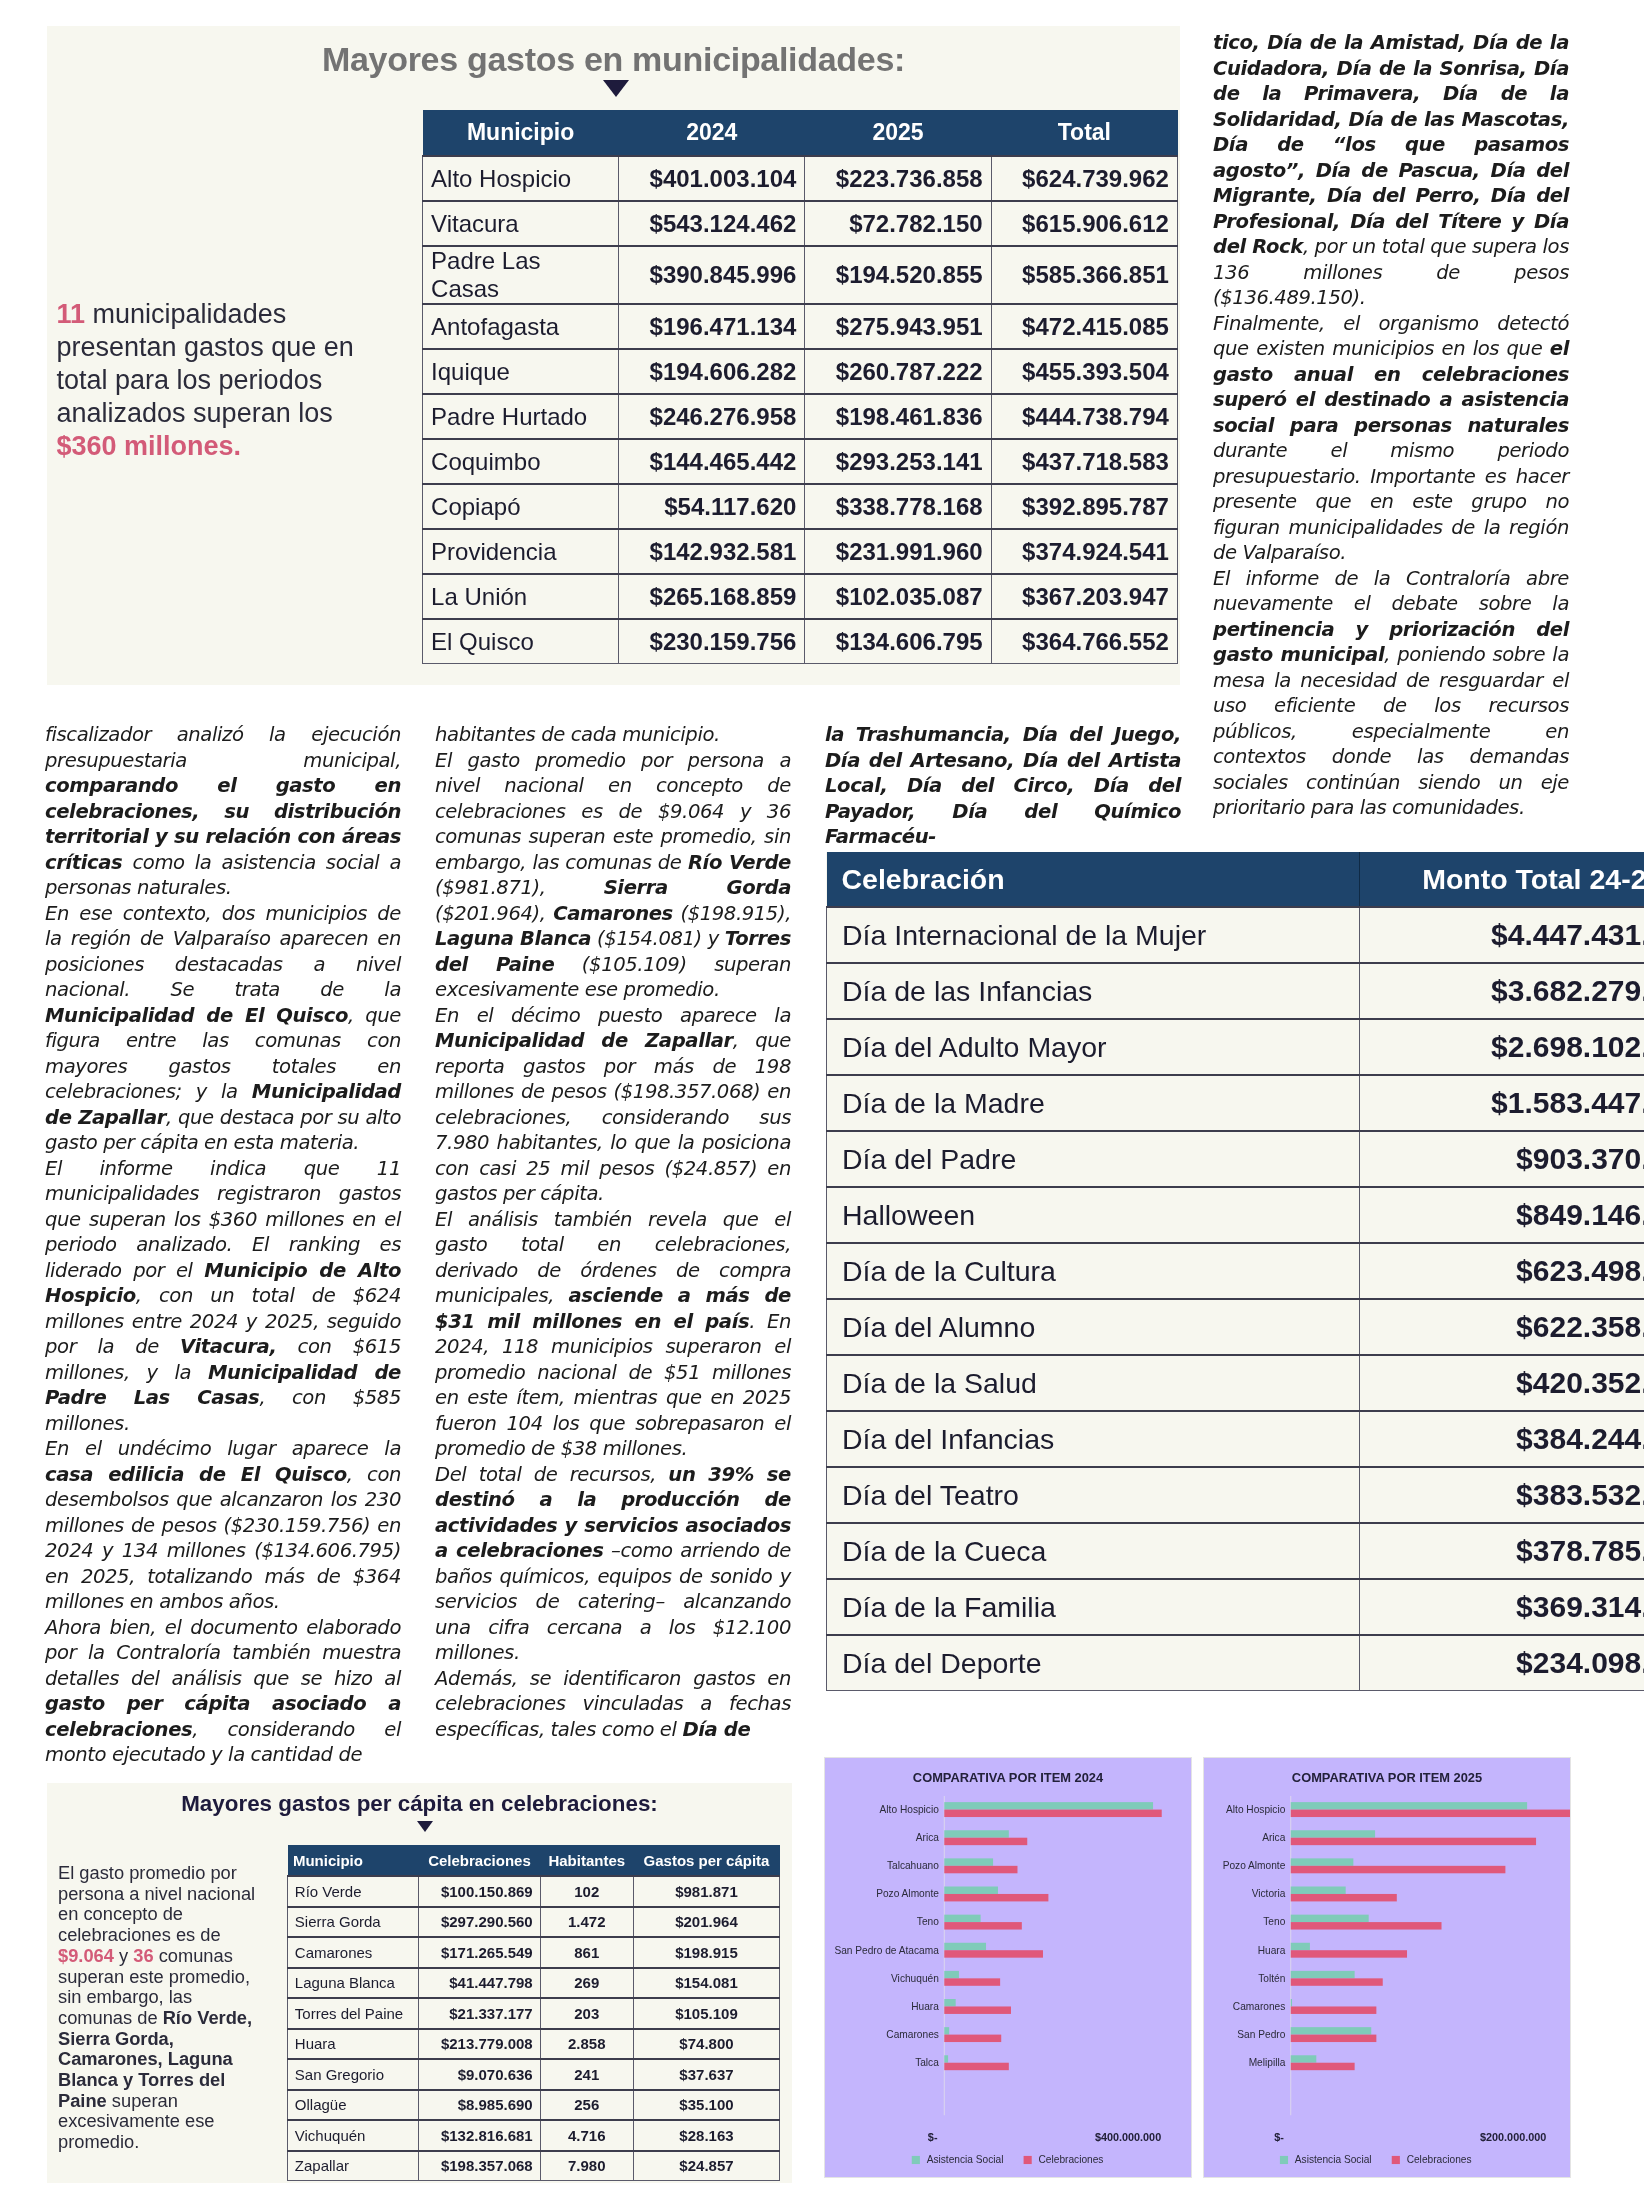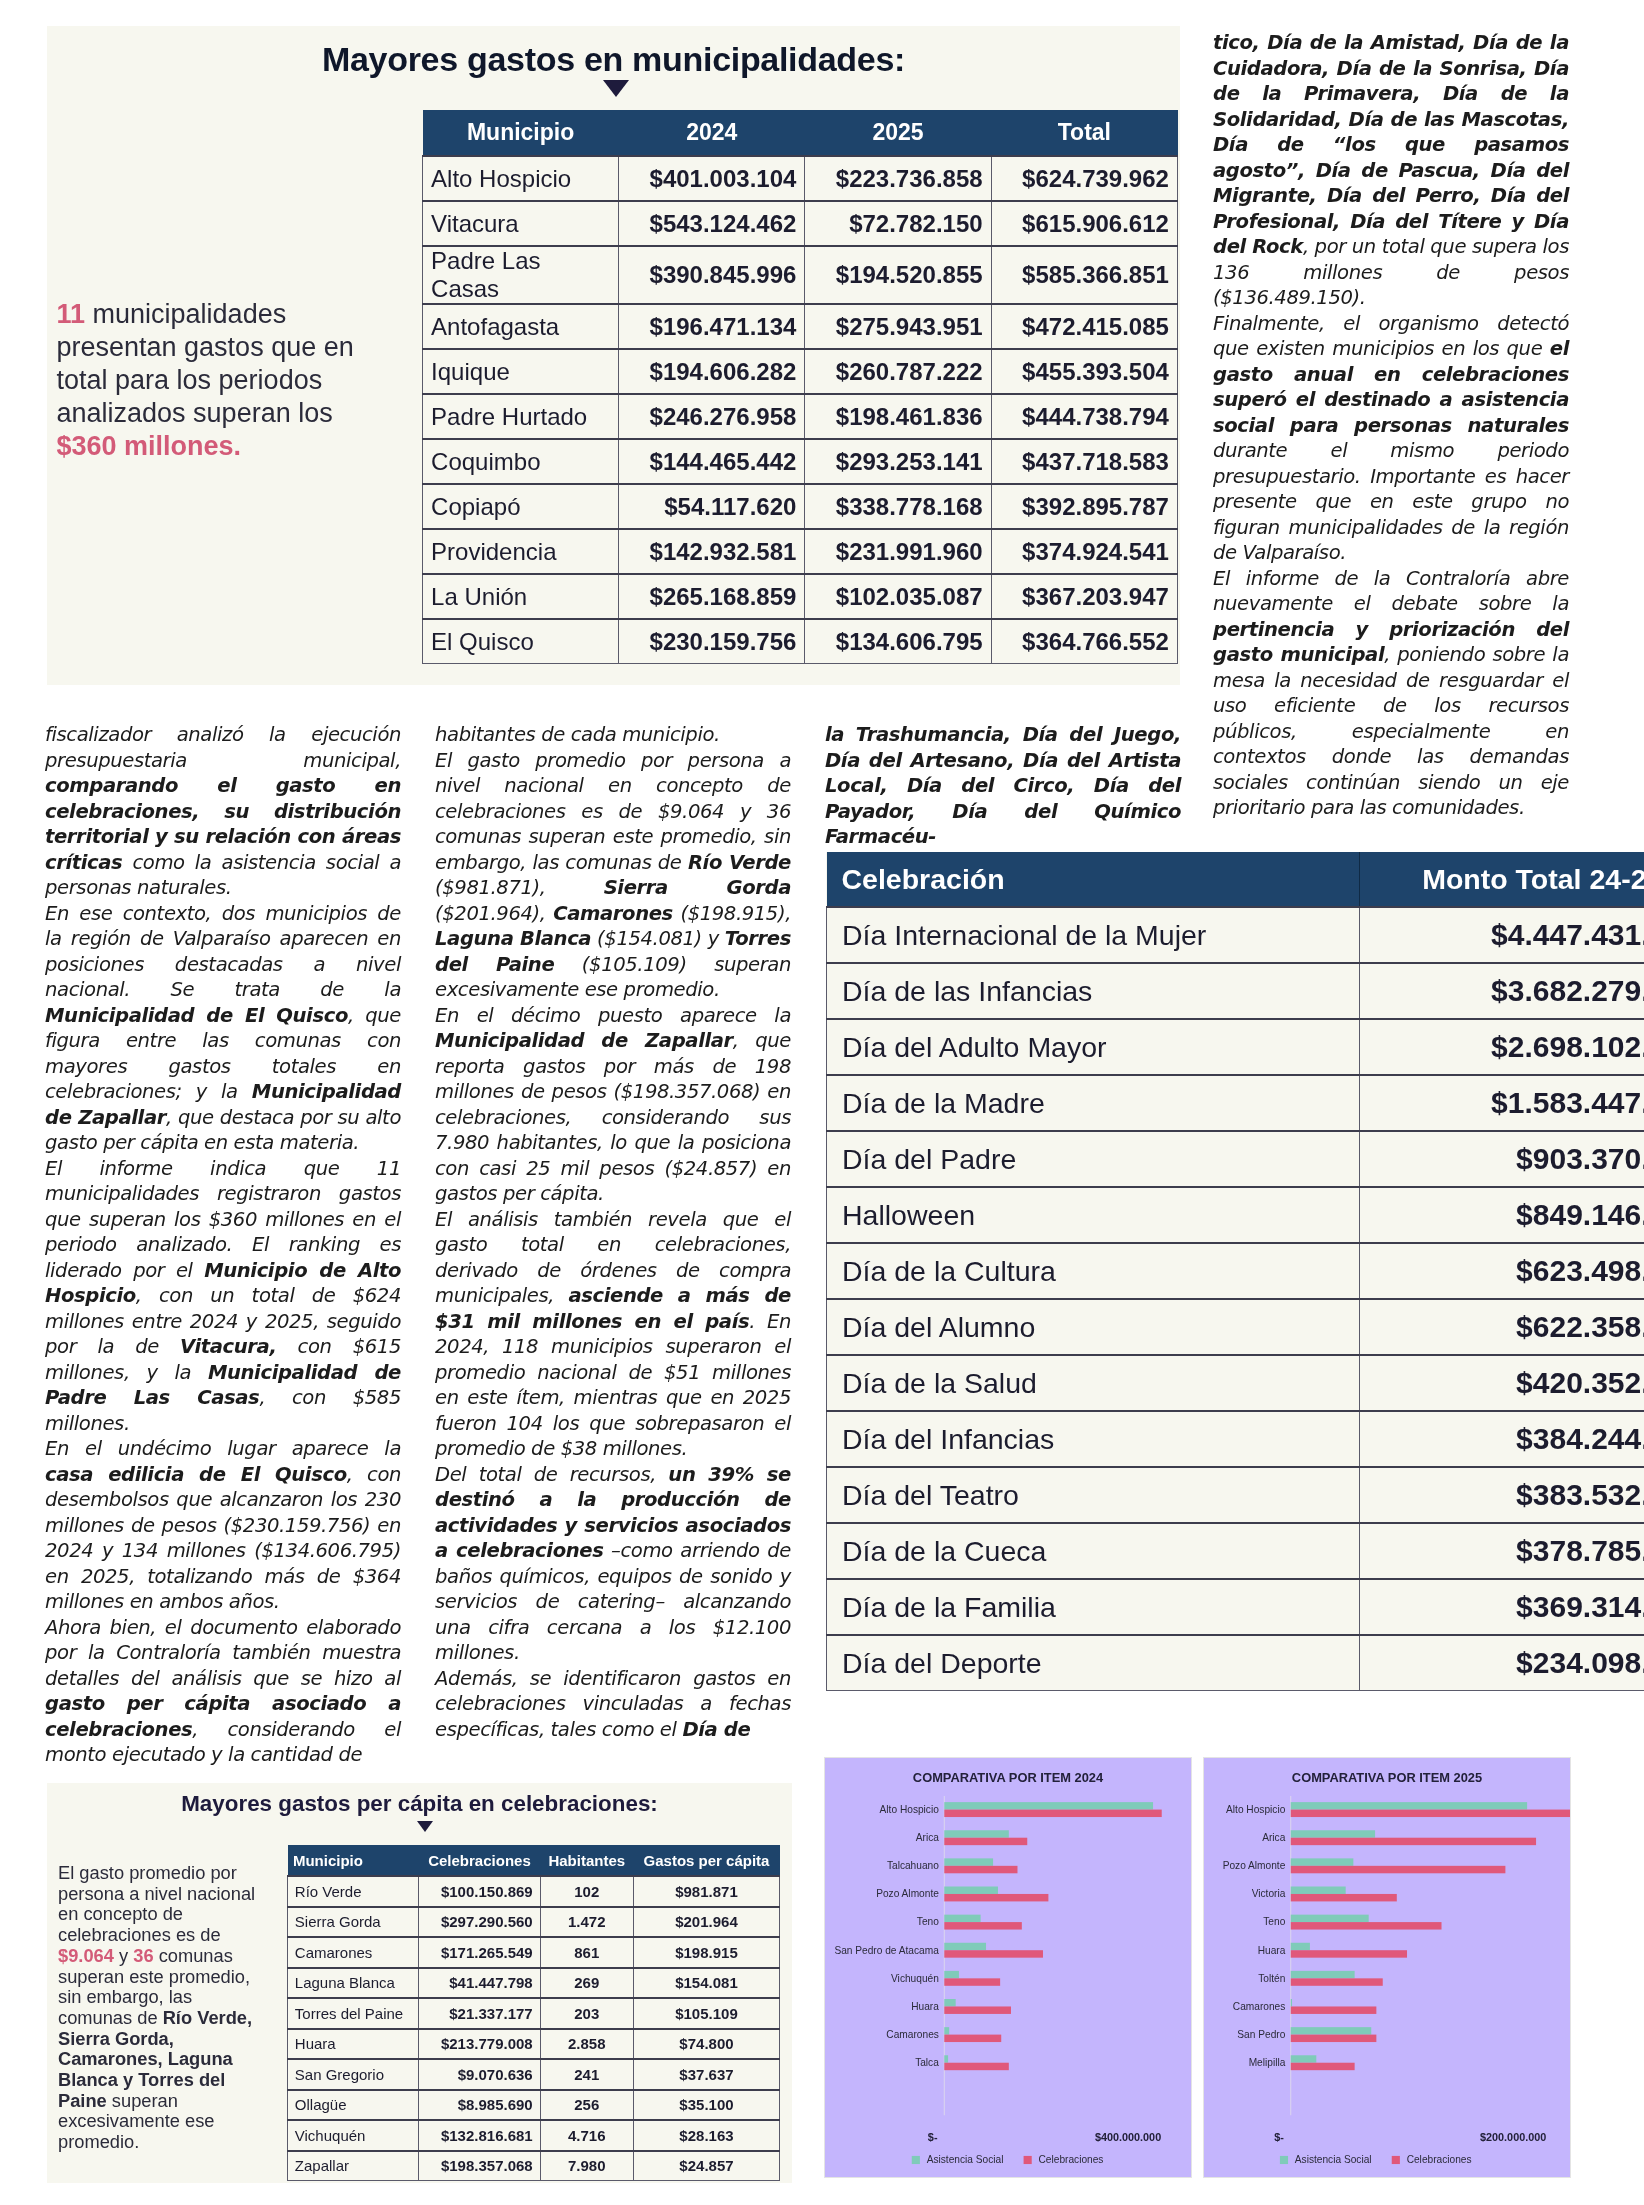--- a/index.html
+++ b/index.html
@@ -1,20 +1,20 @@
 <!DOCTYPE html>
 <html style="font-size:11px"><head>
 <meta charset="utf-8">
 <style>
   html,body{margin:0;padding:0;}
   body{width:1644px;height:2205px;background:#ffffff;position:relative;overflow:hidden;font-family:"Liberation Sans",sans-serif;color:#1c1c2e;}
   .abs{position:absolute;}
   
   #top-block{left:47px;top:26px;width:1133px;height:659px;background:#f7f7ef;}
-  #top-title{left:0;top:13.6px;width:1133px;text-align:center;font-size:34px;font-weight:bold;color:#0f172a;letter-spacing:-0.3px;}
+  #top-title{left:0;top:13.6px;width:1133px;text-align:center;font-size:34px;font-weight:bold;color:#737373;letter-spacing:-0.3px;}
   .arrow-down{width:0;height:0;border-left:13.6px solid transparent;border-right:13.6px solid transparent;border-top:17.6px solid #1e1b3c;}
   #top-arrow{left:556px;top:54px;}
   #top-note{left:9.5px;top:272px;width:339px;font-size:27px;line-height:33px;color:#2b2b3a;}
   .pink{color:#d35b78;font-weight:bold;}
   table.dt{border-collapse:collapse;position:absolute;background:#f7f7ef;}
   table.dt th{background:#1e446b;color:#ffffff;font-weight:bold;}
   table.dt td{border:1.4px solid #5a5a6a;border-top:2px solid #3d3d4d;color:#1c1c2e;}
   table.dt td.num{text-align:right;font-weight:bold;}
   #mun-table{left:375px;top:84px;width:756px;}
   #mun-table th{height:43px;font-size:23px;}

